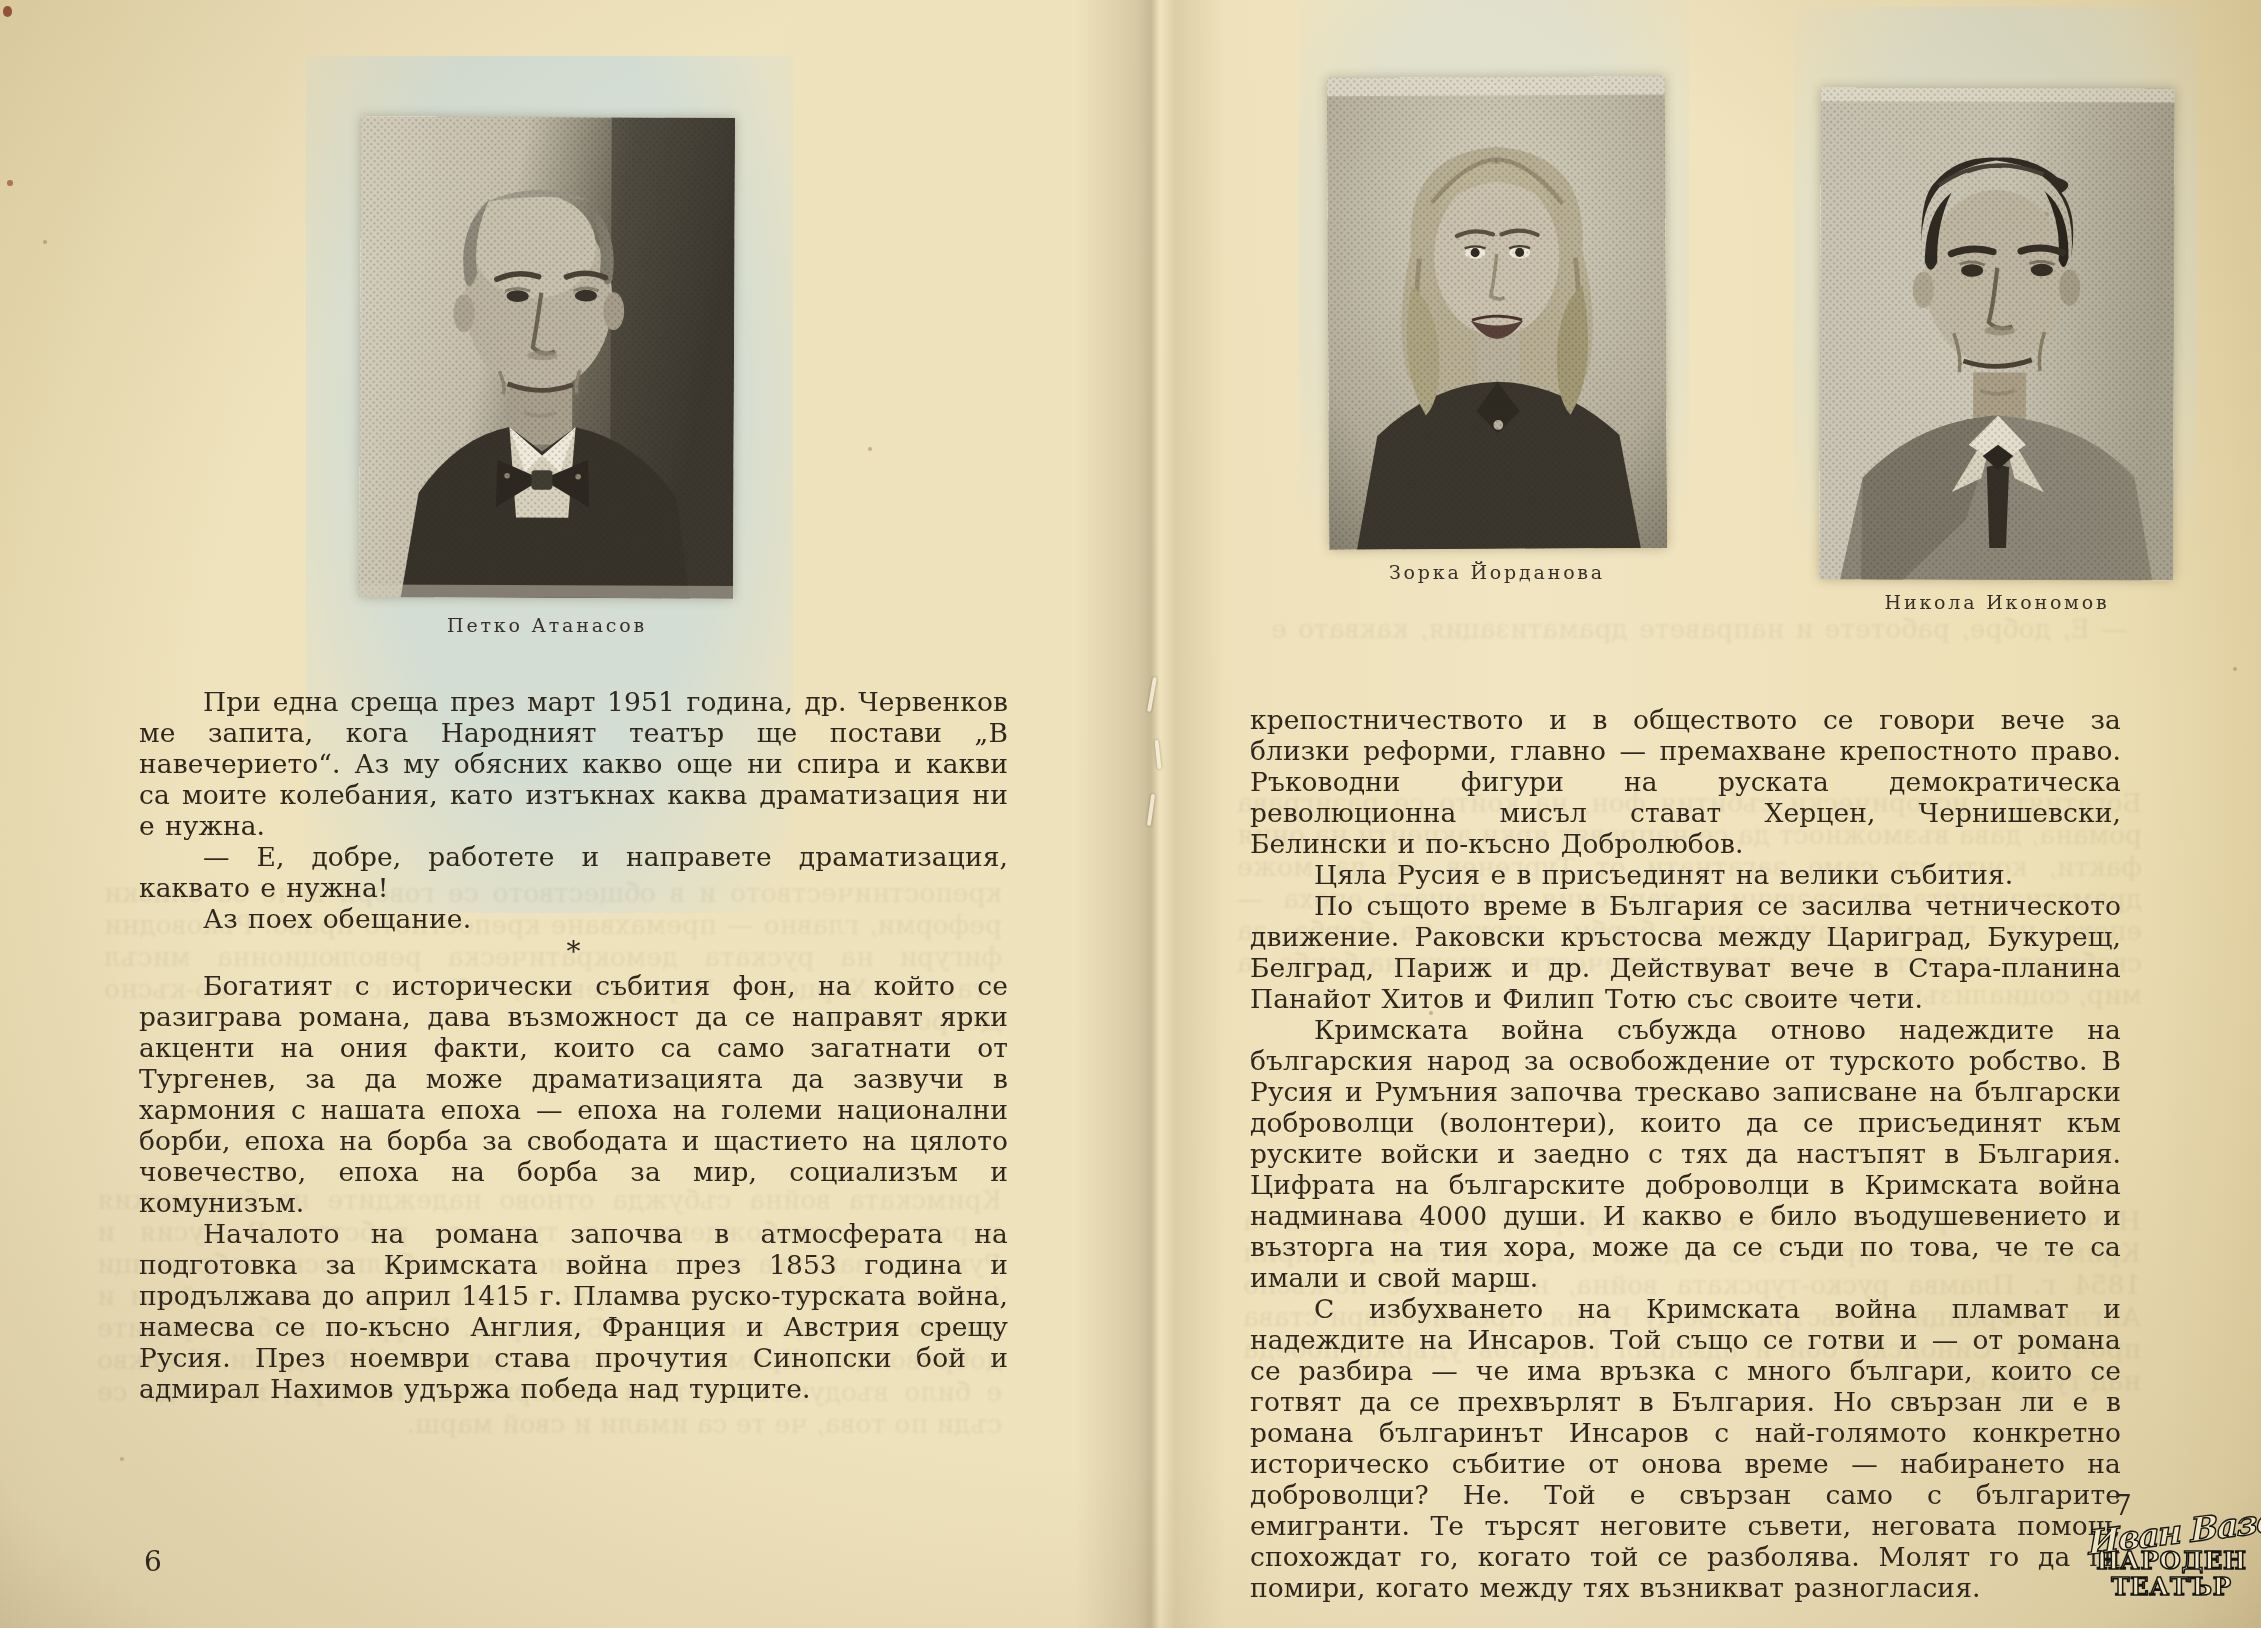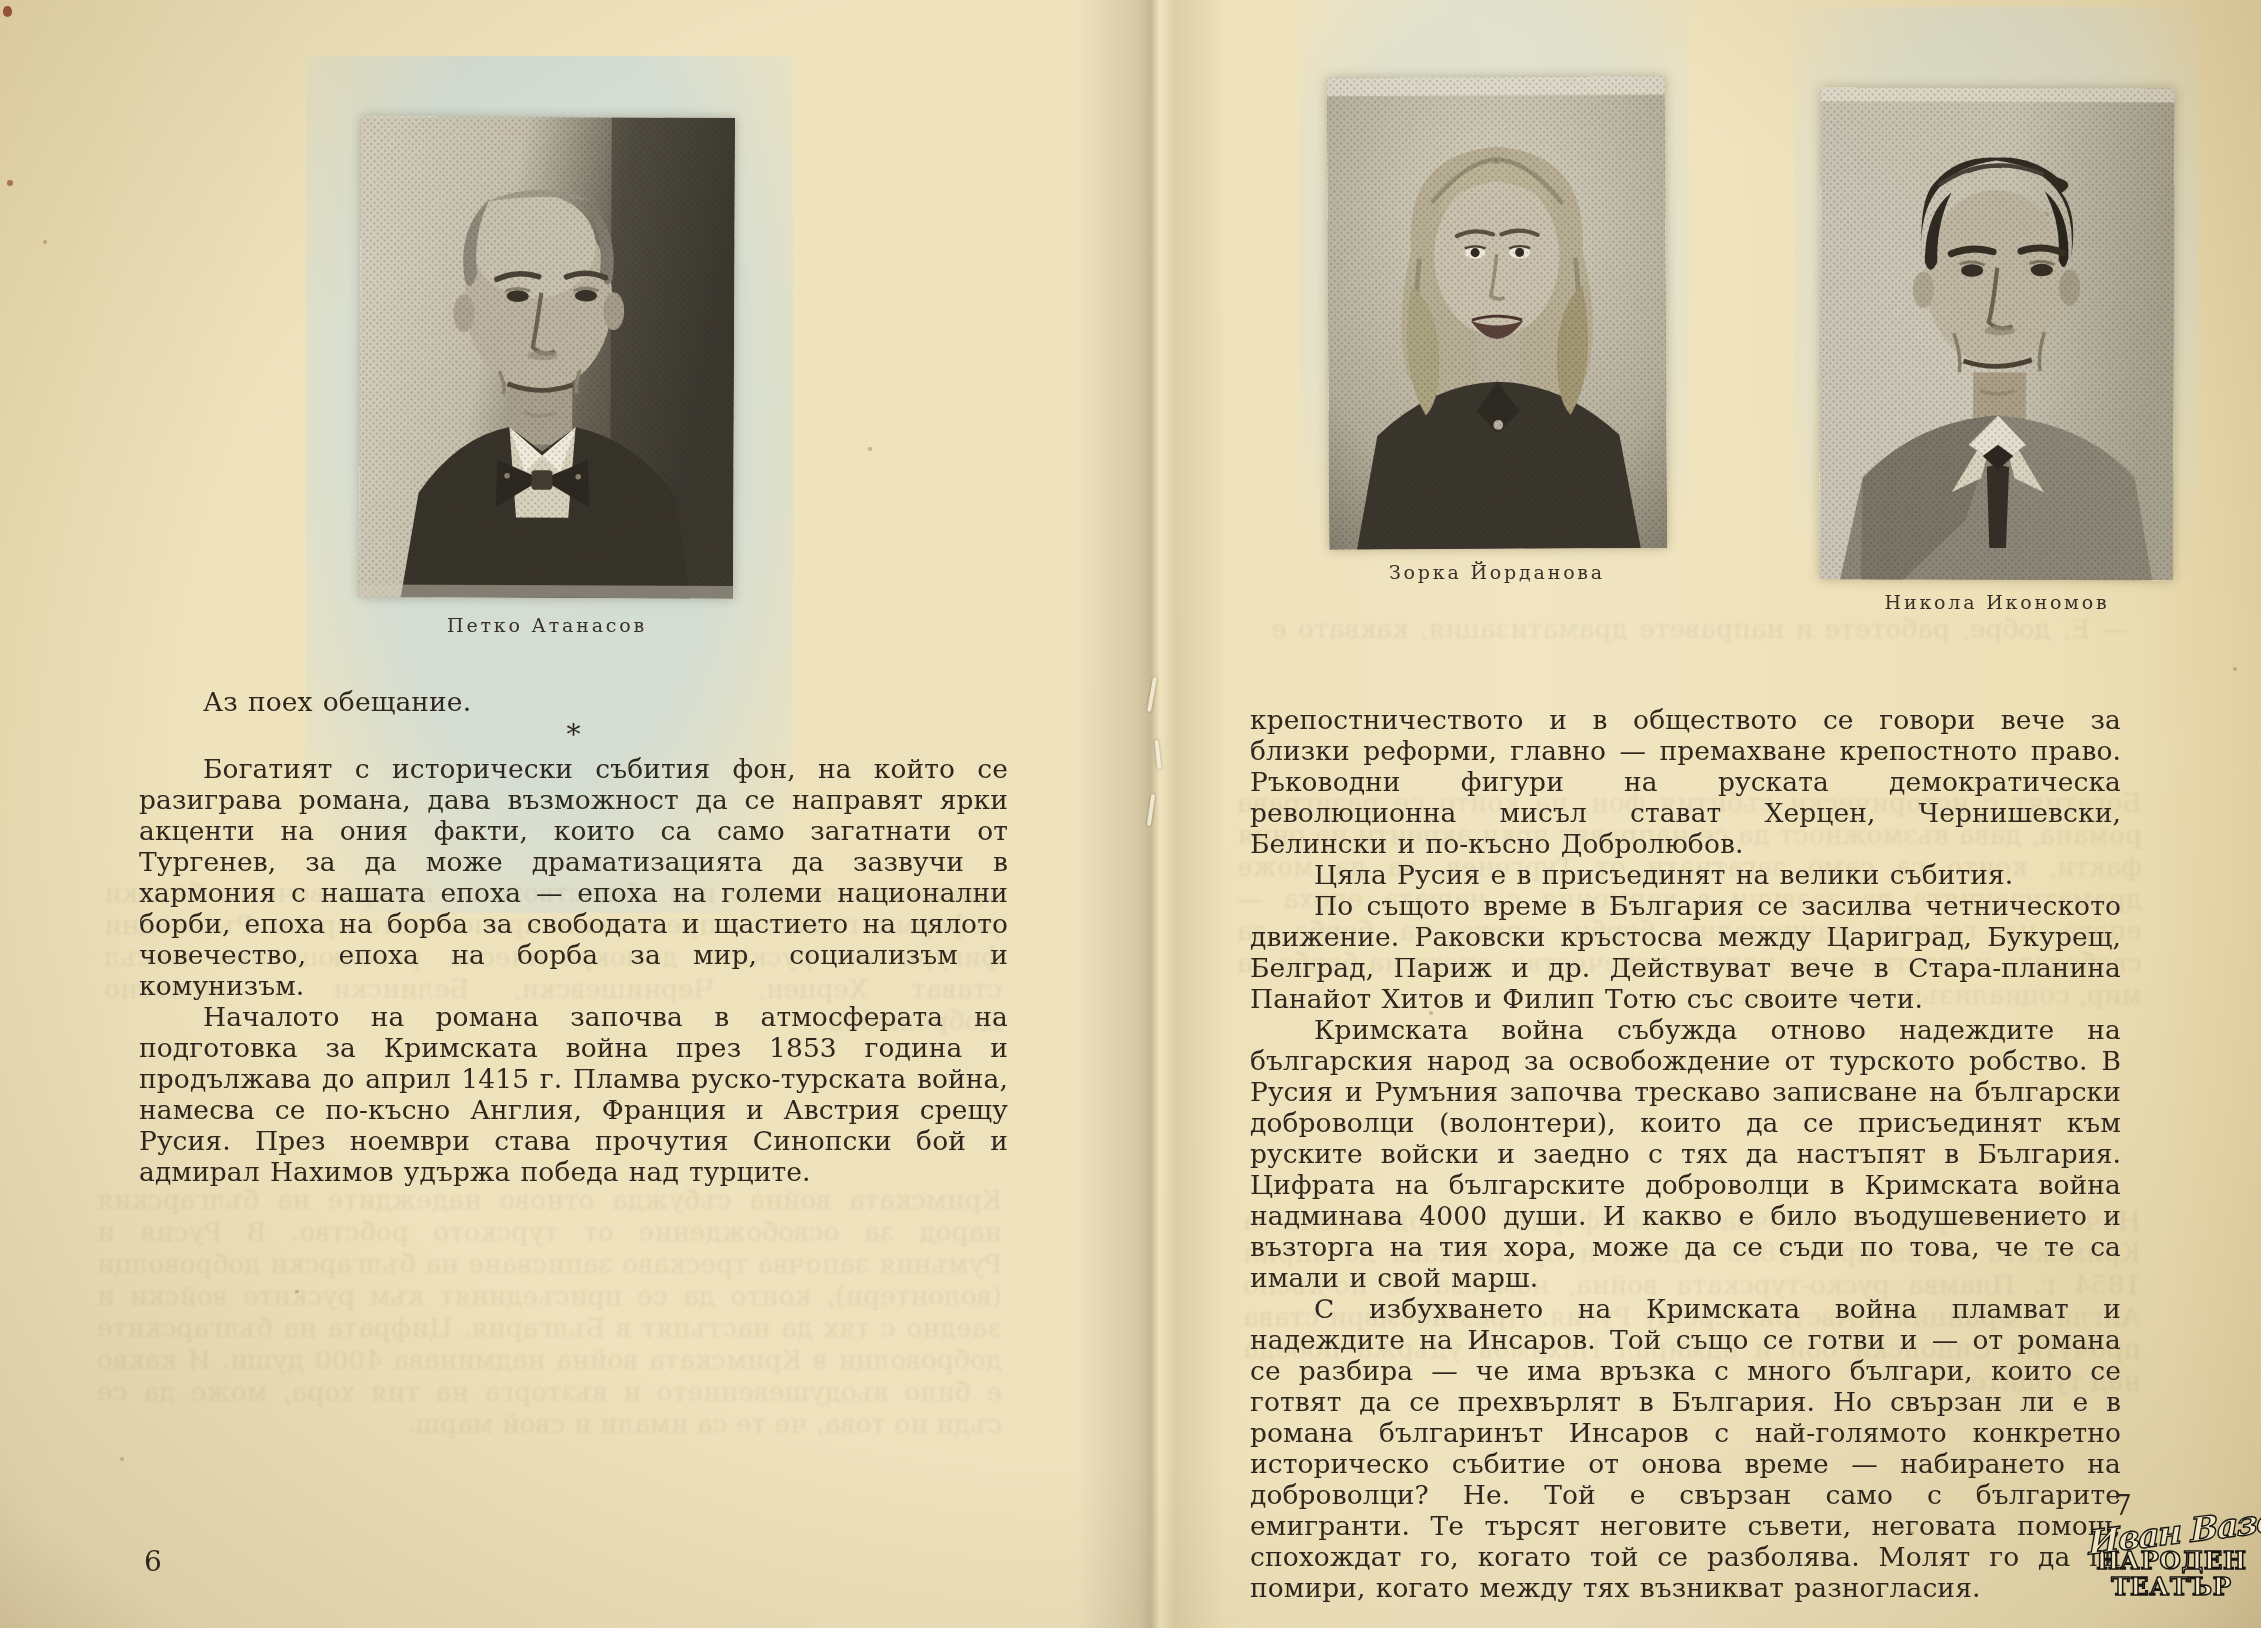--- a/index.html
+++ b/index.html
@@ -138,20 +138,22 @@
         <rect width="537" height="690" fill="url(#g1ht)"></rect>
         <rect x="0" y="672" width="537" height="18" fill="#cfc9b8" opacity="0.5"></rect>
       </svg>
     </div>
     <div class="photo-caption" style="left:360px;top:614px;width:374px;">Петко Атанасов</div>
 
     <div class="ghost" style="left:104px;top:877px;width:898px;height:299px;">крепостничеството и в обществото се говори вече за близки реформи, главно — премахване крепостното право. Ръководни фигури на руската демократическа революционна мисъл стават Херцен, Чернишевски, Белински и по-късно Добролюбов.</div>
     <div class="ghost" style="left:97px;top:1184px;width:905px;height:334px;">Кримската война събужда отново надеждите на българския народ за освобождение от турското робство. В Русия и Румъния започва трескаво записване на български доброволци (волонтери), които да се присъединят към руските войски и заедно с тях да настъпят в България. Цифрата на българските доброволци в Кримската война надминава 4000 души. И какво е било въодушевението и възторга на тия хора, може да се съди по това, че те са имали и свой марш.</div>
 
     <div class="bodytext" style="left:139px;top:686px;width:869px;">
+      <p>При една среща през март 1951 година, др. Червенков ме запита, кога Народният театър ще постави „В навечерието“. Аз му обясних какво още ни спира и какви са моите колебания, като изтъкнах каква драматизация ни е нужна.</p>
+      <p>— Е, добре, работете и направете драматизация, каквато е нужна!</p>
       <p>Аз поех обещание.</p>
       <p class="star-row">*</p>
       <p>Богатият с исторически събития фон, на който се разиграва романа, дава възможност да се направят ярки акценти на ония факти, които са само загатнати от Тургенев, за да може драматизацията да зазвучи в хармония с нашата епоха — епоха на големи национални борби, епоха на борба за свободата и щастието на цялото човечество, епоха на борба за мир, социализъм и комунизъм.</p>
       <p>Началото на романа започва в атмосферата на подготовка за Кримската война през 1853 година и продължава до април 1415 г. Пламва руско-турската война, намесва се по-късно Англия, Франция и Австрия срещу Русия. През ноември става прочутия Синопски бой и адмирал Нахимов удържа победа над турците.</p>
     </div>
 
     <div class="page-number" style="left:144px;top:1545px;">6</div>
   </div>
 
   <div class="page page-right">

